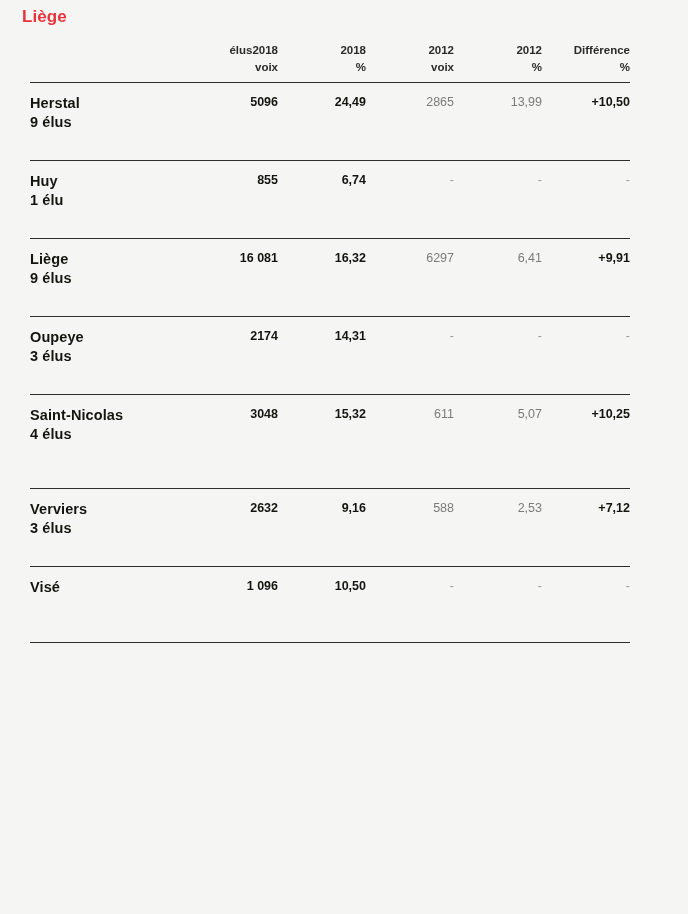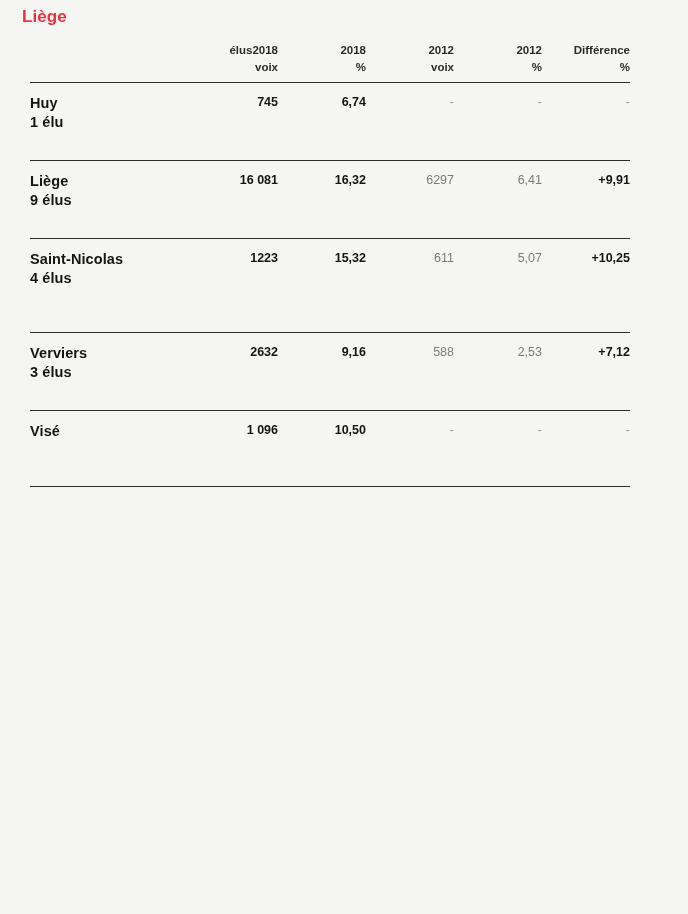--- a/index.html
+++ b/index.html
@@ -145,46 +145,68 @@
         <th>
           <span class="th-top">Différence</span>
           <span class="th-sub">%</span>
         </th>
       </tr>
     </thead>
 
     <tbody id="table-body">
         <tr class="h-2line">
           <td class="cell-name">
+            <span class="commune">Herstal</span>
+            <span class="seats">9 élus</span>
+          </td>
+          <td class="cell-num strong">5096</td>
+          <td class="cell-num strong">24,49</td>
+          <td class="cell-num muted">2865</td>
+          <td class="cell-num muted">13,99</td>
+          <td class="cell-num diff">+10,50</td>
+        </tr>
+        <tr class="h-2line">
+          <td class="cell-name">
             <span class="commune">Huy</span>
             <span class="seats">1 élu</span>
           </td>
-          <td class="cell-num strong">745</td>
+          <td class="cell-num strong">855</td>
           <td class="cell-num strong">6,74</td>
           <td class="cell-num empty">-</td>
           <td class="cell-num empty">-</td>
           <td class="cell-num empty">-</td>
         </tr>
         <tr class="h-2line">
           <td class="cell-name">
             <span class="commune">Liège</span>
             <span class="seats">9 élus</span>
           </td>
           <td class="cell-num strong">16 081</td>
           <td class="cell-num strong">16,32</td>
           <td class="cell-num muted">6297</td>
           <td class="cell-num muted">6,41</td>
           <td class="cell-num diff">+9,91</td>
         </tr>
+        <tr class="h-2line">
+          <td class="cell-name">
+            <span class="commune">Oupeye</span>
+            <span class="seats">3 élus</span>
+          </td>
+          <td class="cell-num strong">2174</td>
+          <td class="cell-num strong">14,31</td>
+          <td class="cell-num empty">-</td>
+          <td class="cell-num empty">-</td>
+          <td class="cell-num empty">-</td>
+        </tr>
         <tr class="h-3line">
           <td class="cell-name">
             <span class="commune">Saint-Nicolas</span>
             <span class="seats">4 élus</span>
           </td>
-          <td class="cell-num strong">1223</td>
+          <td class="cell-num strong">3048</td>
           <td class="cell-num strong">15,32</td>
           <td class="cell-num muted">611</td>
           <td class="cell-num muted">5,07</td>
           <td class="cell-num diff">+10,25</td>
         </tr>
         <tr class="h-2line">
           <td class="cell-name">
             <span class="commune">Verviers</span>
             <span class="seats">3 élus</span>
           </td>

